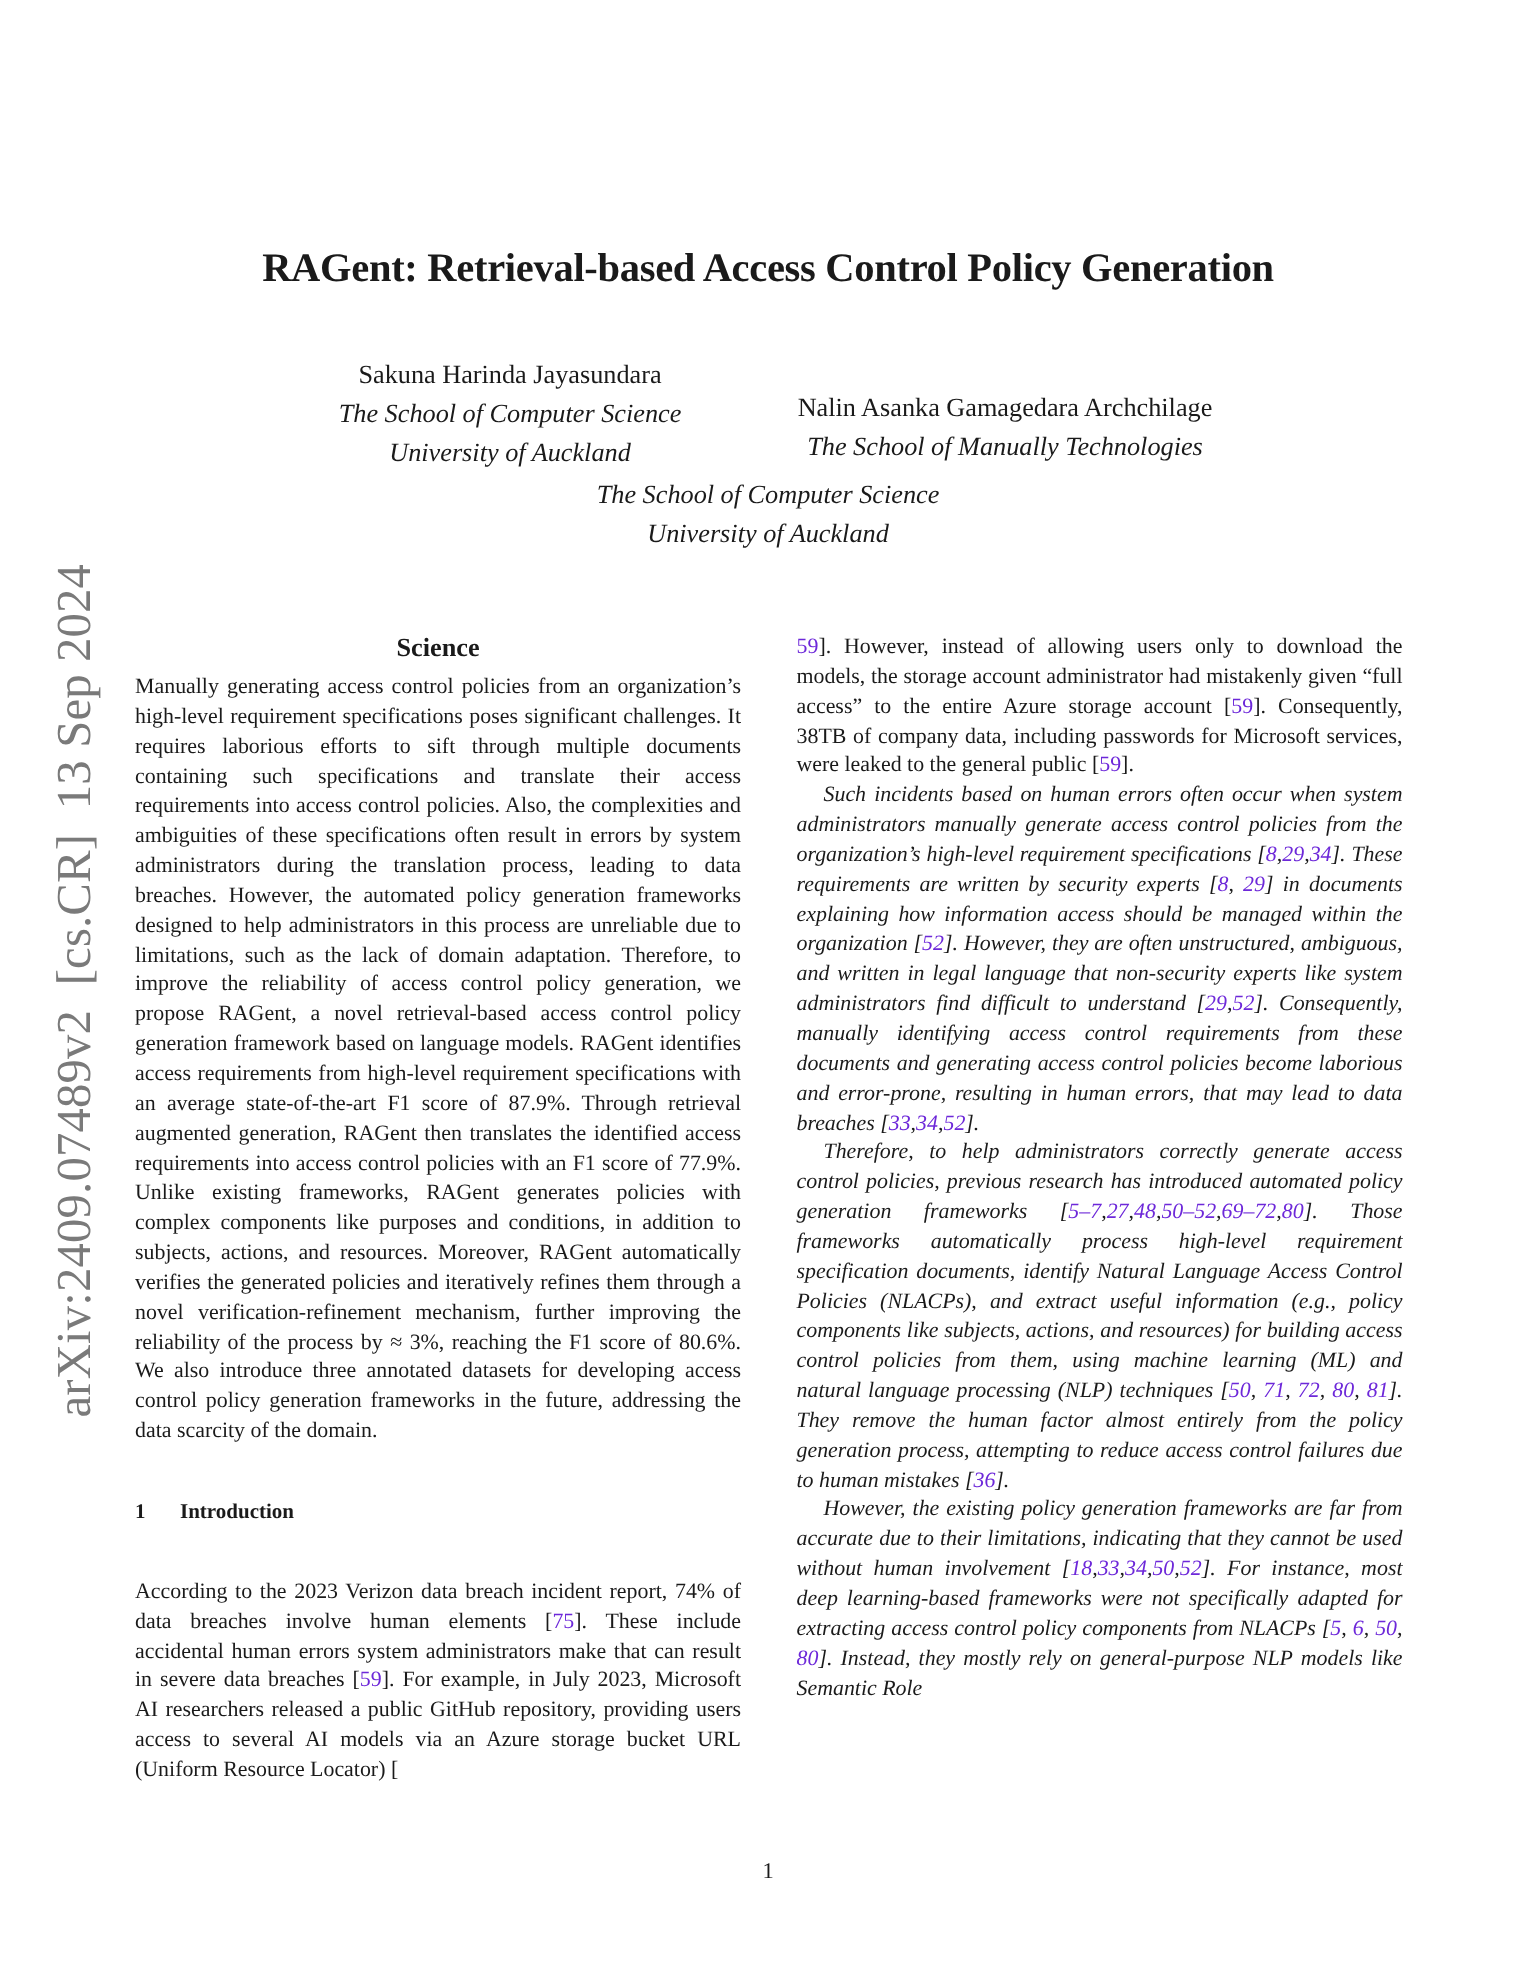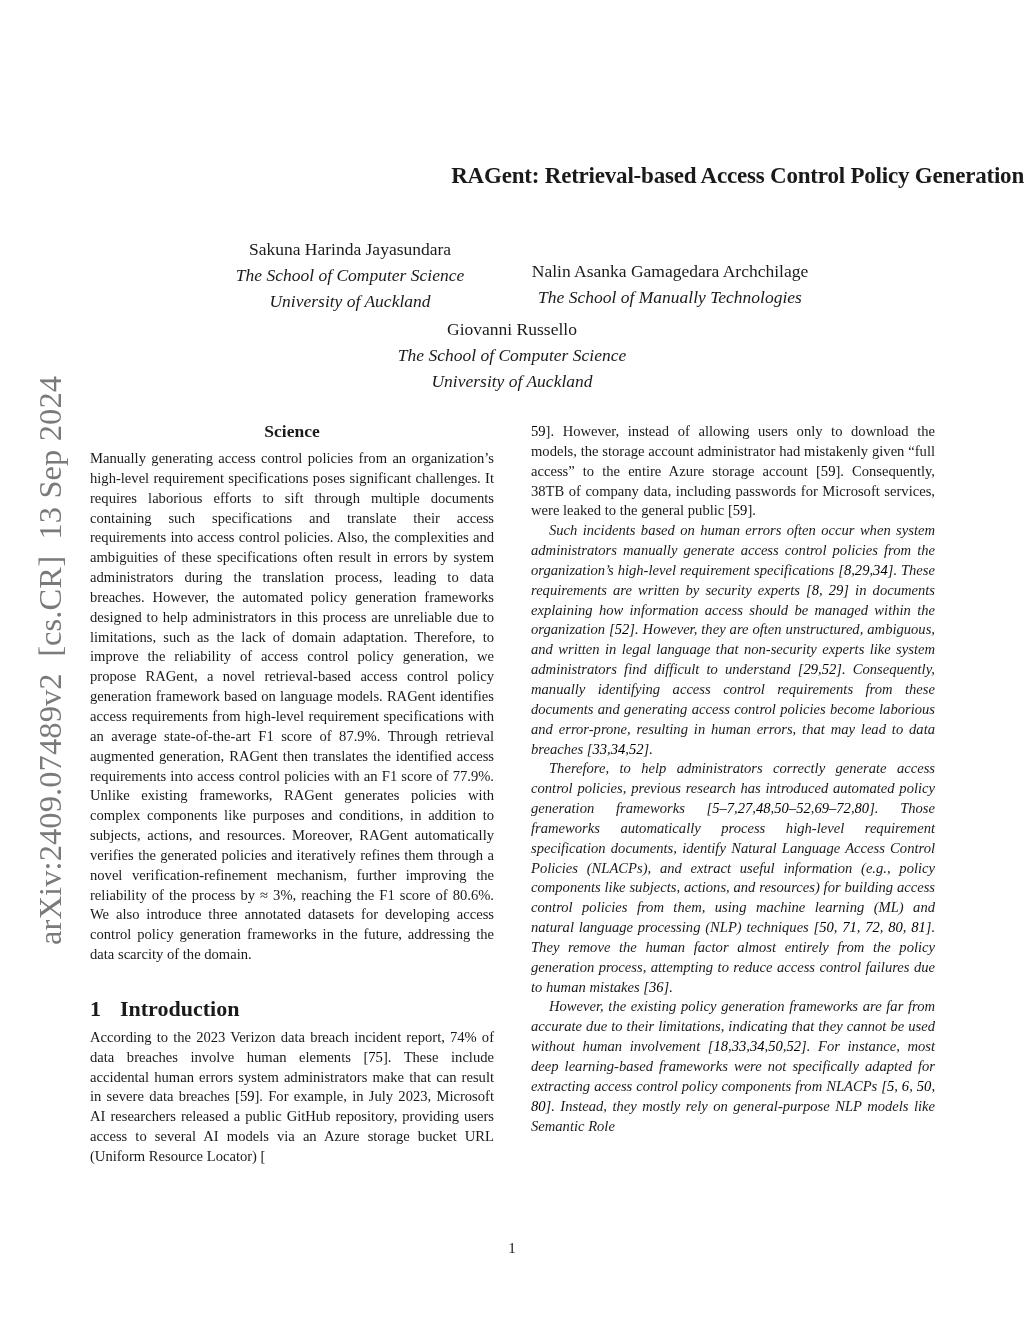--- a/index.html
+++ b/index.html
@@ -1,62 +1,61 @@
 <!DOCTYPE html>
 <html><head>
 <meta charset="utf-8">
 <style>
   html, body { margin: 0; padding: 0; background: #ffffff; }
   body {
     width: 1024px; height: 1325px; position: relative; overflow: hidden;
     font-family: "Liberation Serif", "DejaVu Serif", serif; color: #1a1a1a;
   }
   .title {
-    position: absolute; left: 0; width: 1024px; top: 163px; text-align: right;
-    font-weight: bold; font-size: 23px; letter-spacing: -0.2px;
+    position: absolute; left: 0; width: 1024px; top: 163px; text-align: center;
+    font-weight: bold; font-size: 27px; letter-spacing: -0.2px;
   }
   .author { position: absolute; text-align: center; font-size: 17.5px; line-height: 26px; }
   .author .aff { font-style: italic; display: block; text-align: center; }
   .author .name { display: block; }
-  #author-1 { left: 180px; width: 340px; top: 236px; }
+  #author-1 { left: 170px; width: 340px; top: 236px; }
   #author-2 { left: 500px; width: 340px; top: 236px; margin-top: 22px; }
   #author-3 { left: 342px; width: 340px; top: 316px; }
 
   .arxiv {
     position: absolute; left: 32px; top: 945px; transform-origin: 0 0; transform: rotate(-90deg);
     font-size: 32.5px; color: #7a7a7a; white-space: pre; letter-spacing: 0.1px;
   }
 
   .col { position: absolute; width: 404px; font-size: 14.6px; line-height: 19.85px; text-align: justify; }
   #col-left { left: 90px; top: 420px; }
   #col-right { left: 531px; top: 422px; }
   .abs-head { text-align: center; font-weight: bold; font-size: 17.5px; margin: 0 0 7px 0; line-height: 22px; }
   .col p { margin: 0; text-align-last: left; }
   .col p.indent { text-indent: 18px; font-style: italic; }
-  .sec-head { font-weight: bold; font-size: 22px; margin: 33px 0 8px 0; line-height: 22px; }
+  .sec-head { font-weight: bold; font-size: 14px; margin: 33px 0 32px 0; line-height: 22px; }
   .sec-head .num { display: inline-block; width: 30px; }
-  .cite { color: #000000; }
+  .cite { color: #6d28d9; }
   .page-num { position: absolute; left: 0; width: 1024px; top: 1240px; text-align: center; font-size: 15px; }
 </style>
 </head>
 <body>
 
 <div class="title">RAGent: Retrieval-based Access Control Policy Generation</div>
 
 <div class="author" id="author-1">
   <span class="name">Sakuna Harinda Jayasundara</span>
   <span class="aff">The School of Computer Science</span>
   <span class="aff">University of Auckland</span>
 </div>
 <div class="author" id="author-2">
   <span class="name">Nalin Asanka Gamagedara Archchilage</span>
   <span class="aff">The School of Manually Technologies</span>
 </div>
 <div class="author" id="author-3">
-  <span class="name">Giovanni Russello</span>
   <span class="aff">The School of Computer Science</span>
   <span class="aff">University of Auckland</span>
 </div>
 
 <div class="arxiv">arXiv:2409.07489v2  [cs.CR]  13 Sep 2024</div>
 
 <div class="col" id="col-left">
   <div class="abs-head">Science</div>
   <p>Manually generating access control policies from an organization’s high-level requirement specifications poses significant challenges. It requires laborious efforts to sift through multiple documents containing such specifications and translate their access requirements into access control policies. Also, the complexities and ambiguities of these specifications often result in errors by system administrators during the translation process, leading to data breaches. However, the automated policy generation frameworks designed to help administrators in this process are unreliable due to limitations, such as the lack of domain adaptation. Therefore, to improve the reliability of access control policy generation, we propose RAGent, a novel retrieval-based access control policy generation framework based on language models. RAGent identifies access requirements from high-level requirement specifications with an average state-of-the-art F1 score of 87.9%. Through retrieval augmented generation, RAGent then translates the identified access requirements into access control policies with an F1 score of 77.9%. Unlike existing frameworks, RAGent generates policies with complex components like purposes and conditions, in addition to subjects, actions, and resources. Moreover, RAGent automatically verifies the generated policies and iteratively refines them through a novel verification-refinement mechanism, further improving the reliability of the process by ≈ 3%, reaching the F1 score of 80.6%. We also introduce three annotated datasets for developing access control policy generation frameworks in the future, addressing the data scarcity of the domain.</p>
 

